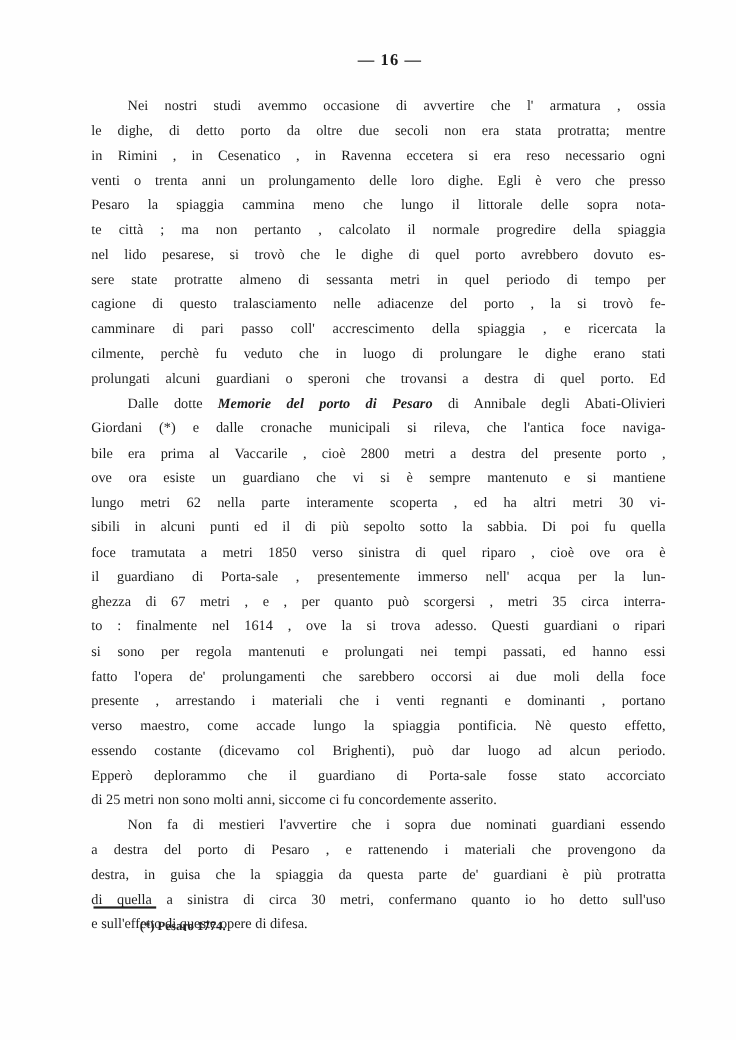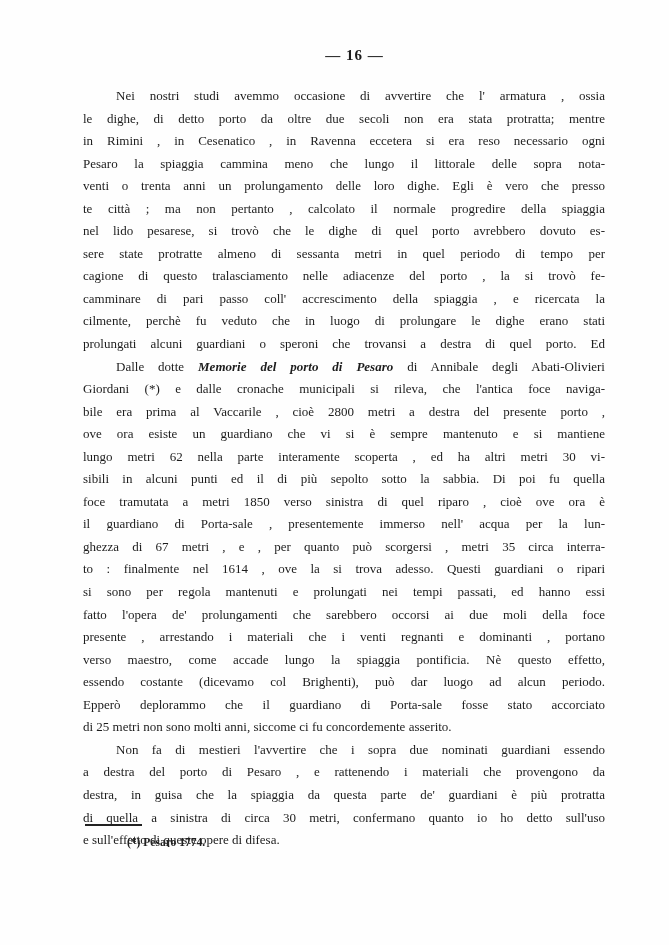--- a/index.html
+++ b/index.html
@@ -79,22 +79,22 @@
 
 <div class="page">
   <div class="page-number">— 16 —</div>
 
   <div class="text-block">
 
     <div>
       <div class="line indent">Nei nostri studi avemmo occasione di avvertire che l' armatura , ossia</div>
       <div class="line">le dighe, di detto porto da oltre due secoli non era stata protratta; mentre</div>
       <div class="line">in Rimini , in Cesenatico , in Ravenna eccetera si era reso necessario ogni</div>
+      <div class="line">venti o trenta anni un prolungamento delle loro dighe. Egli è vero che presso</div>
       <div class="line">Pesaro la spiaggia cammina meno che lungo il littorale delle sopra nota-</div>
-      <div class="line">venti o trenta anni un prolungamento delle loro dighe. Egli è vero che presso</div>
       <div class="line">te città ; ma non pertanto , calcolato il normale progredire della spiaggia</div>
       <div class="line">nel lido pesarese, si trovò che le dighe di quel porto avrebbero dovuto es-</div>
       <div class="line">sere state protratte almeno di sessanta metri in quel periodo di tempo per</div>
       <div class="line">cagione di questo tralasciamento nelle adiacenze del porto , la si trovò fe-</div>
       <div class="line">camminare di pari passo coll' accrescimento della spiaggia , e ricercata la</div>
       <div class="line">cilmente, perchè fu veduto che in luogo di prolungare le dighe erano stati</div>
       <div class="line">prolungati alcuni guardiani o speroni che trovansi a destra di quel porto. Ed</div>
     </div>
 
     <div>

